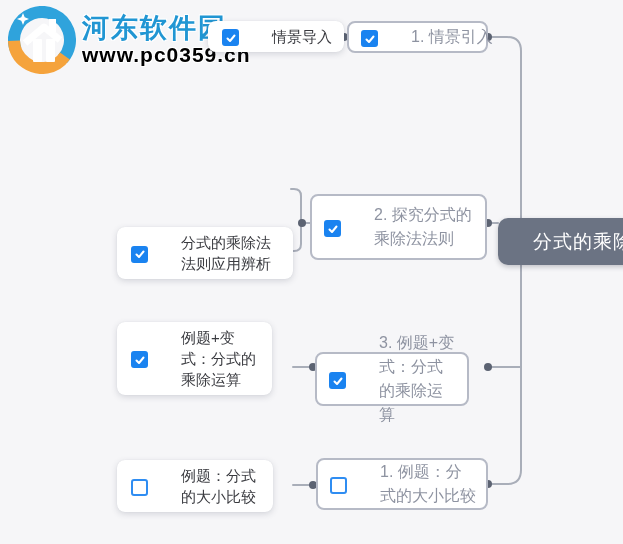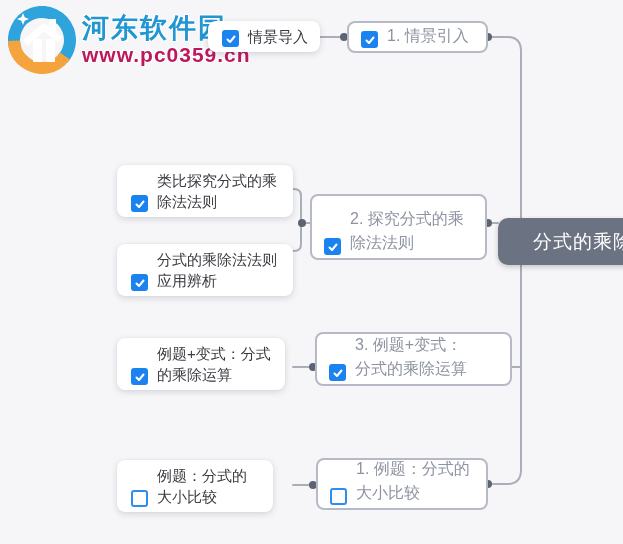--- a/index.html
+++ b/index.html
@@ -12,26 +12,26 @@
   .connectors{position:absolute;left:0;top:0;z-index:1;}
 
   
   .watermark{position:absolute;left:8px;top:6px;display:flex;align-items:center;gap:6px;z-index:2;}
   .wm-text{display:flex;flex-direction:column;line-height:1.05;}
   .wm-name{
     font-size:27px;font-weight:bold;color:#2196d3;letter-spacing:2px;
     text-shadow:1px 1px 0 #fff,-1px -1px 0 #fff,1px -1px 0 #fff,-1px 1px 0 #fff;
   }
   .wm-url{
-    font-size:21px;font-weight:bold;color:#be185d;letter-spacing:1px;margin-top:2px;
+    font-size:21px;font-weight:bold;color:#000000;letter-spacing:1px;margin-top:2px;
     text-shadow:1px 1px 0 #fff,-1px -1px 0 #fff,1px -1px 0 #fff,-1px 1px 0 #fff;
   }
 
   
-  .card,.node{position:absolute;display:flex;align-items:flex-end;box-sizing:border-box;z-index:3;}
+  .card,.node{position:absolute;display:flex;align-items:center;box-sizing:border-box;z-index:3;gap:24px;}
   .card{
     background:#fff;border-radius:8px;
     box-shadow:0 2px 6px rgba(60,64,90,.18), 0 0 1px rgba(60,64,90,.12);
     padding:5px 12px 5px 14px;
     color:#3a3b40;font-size:15px;line-height:21px;
   }
   .node{
     background:#fff;border:2px solid #b6bac6;border-radius:8px;
     padding:3px 10px 3px 12px;
     color:#8e93a1;font-size:16px;line-height:24px;
@@ -102,39 +102,31 @@
 
   <div class="card single" style="left:208px;top:21px">
     <span class="checkbox checked">
       <svg width="12" height="12" viewBox="0 0 12 12">
         <path d="M2.5 6.5 L5 9 L9.5 3.5" stroke="#fff" stroke-width="2" fill="none" stroke-linecap="round" stroke-linejoin="round"></path>
       </svg>
     </span>
     <span class="label">情景导入</span>
   </div>
 
-  <div class="card" style="left:117px;top:165px;width:176px">
-    <span class="checkbox checked">
-      <svg width="12" height="12" viewBox="0 0 12 12">
-        <path d="M2.5 6.5 L5 9 L9.5 3.5" stroke="#fff" stroke-width="2" fill="none" stroke-linecap="round" stroke-linejoin="round"></path>
-      </svg>
-    </span>
-    <span class="label">类比探究分式的乘除法法则</span>
-  </div>
 
-  <div class="card" style="left:117px;top:244px;width:176px">
+  <div class="card" style="left:117px;top:227px;width:176px">
     <span class="checkbox checked">
       <svg width="12" height="12" viewBox="0 0 12 12">
         <path d="M2.5 6.5 L5 9 L9.5 3.5" stroke="#fff" stroke-width="2" fill="none" stroke-linecap="round" stroke-linejoin="round"></path>
       </svg>
     </span>
     <span class="label">分式的乘除法法则应用辨析</span>
   </div>
 
-  <div class="card" style="left:117px;top:338px;width:168px">
+  <div class="card" style="left:117px;top:322px;width:155px">
     <span class="checkbox checked">
       <svg width="12" height="12" viewBox="0 0 12 12">
         <path d="M2.5 6.5 L5 9 L9.5 3.5" stroke="#fff" stroke-width="2" fill="none" stroke-linecap="round" stroke-linejoin="round"></path>
       </svg>
     </span>
     <span class="label">例题+变式：分式的乘除运算</span>
   </div>
 
   <div class="card" style="left:117px;top:460px;width:156px">
     <span class="checkbox">
@@ -154,21 +146,21 @@
 
   <div class="node" style="left:310px;top:194px;width:177px;height:66px">
     <span class="checkbox checked">
       <svg width="12" height="12" viewBox="0 0 12 12">
         <path d="M2.5 6.5 L5 9 L9.5 3.5" stroke="#fff" stroke-width="2" fill="none" stroke-linecap="round" stroke-linejoin="round"></path>
       </svg>
     </span>
     <span class="label">2. 探究分式的乘除法法则</span>
   </div>
 
-  <div class="node" style="left:315px;top:332px;width:197px;height:54px">
+  <div class="node" style="left:315px;top:352px;width:154px;height:54px">
     <span class="checkbox checked">
       <svg width="12" height="12" viewBox="0 0 12 12">
         <path d="M2.5 6.5 L5 9 L9.5 3.5" stroke="#fff" stroke-width="2" fill="none" stroke-linecap="round" stroke-linejoin="round"></path>
       </svg>
     </span>
     <span class="label">3. 例题+变式：分式的乘除运算</span>
   </div>
 
   <div class="node" style="left:316px;top:458px;width:172px;height:52px">
     <span class="checkbox">

